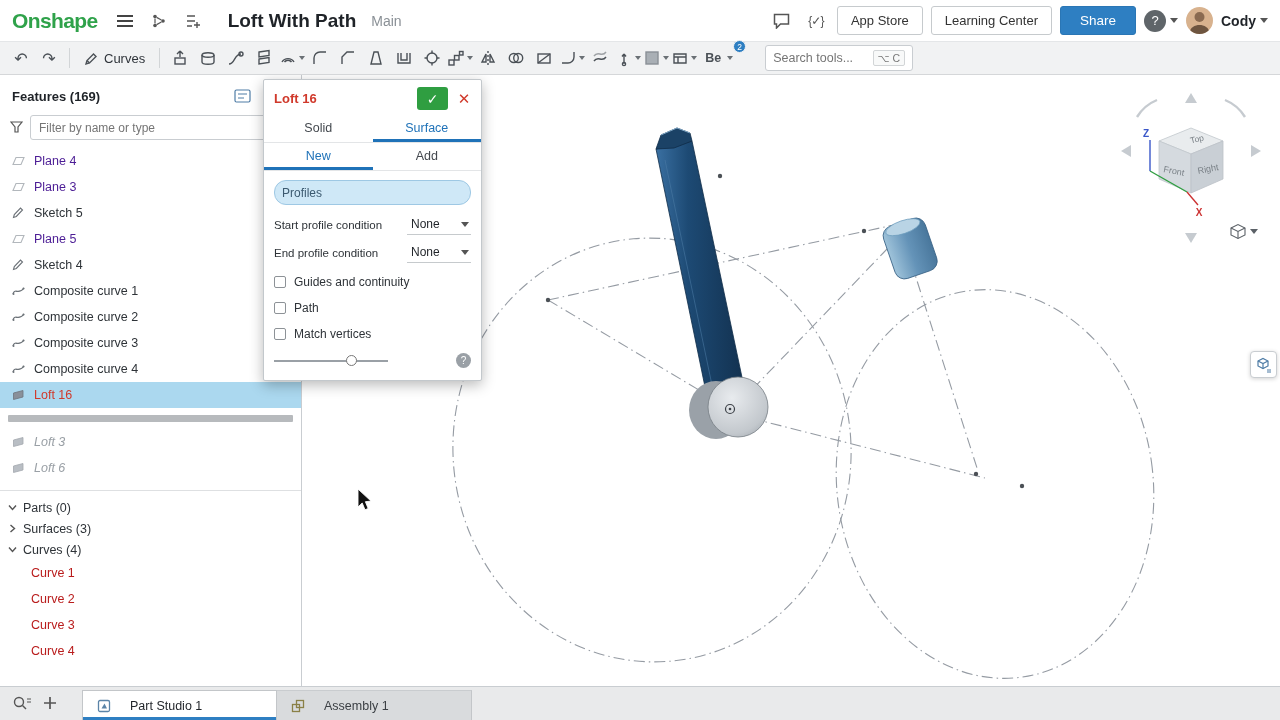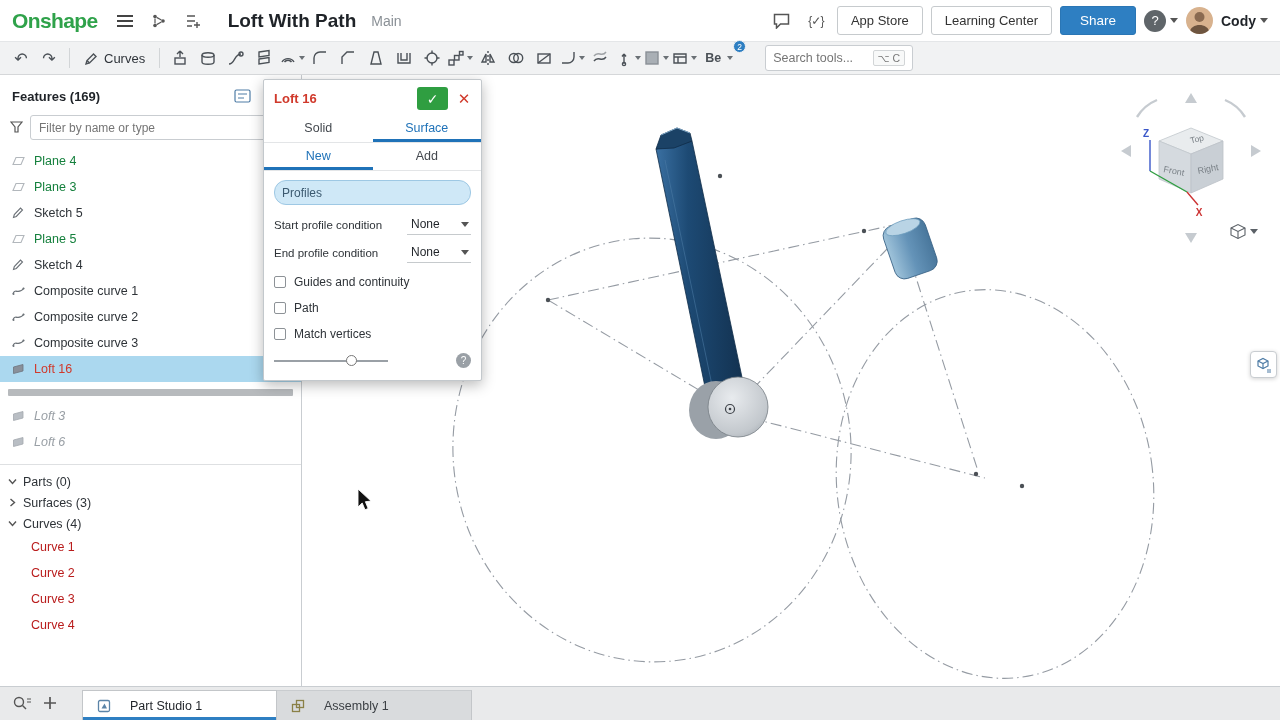--- a/index.html
+++ b/index.html
@@ -45,21 +45,21 @@
   
   .features { position:absolute; left:0; top:75px; width:302px; height:611px; background:#fff;
               border-right:1px solid #c9cdd1; z-index:30; overflow:hidden; }
   .features-header { display:flex; align-items:center; padding:11px 12px 4px 12px; gap:8px; }
   .features-title { font-size:13px; font-weight:bold; color:#1f2328; flex:1; }
   .filter-row { display:flex; align-items:center; padding:5px 12px 8px 10px; gap:7px; }
   .filter-input { flex:1; height:25px; border:1px solid #c9cdd1; border-radius:3px; padding:0 8px;
                   font-size:12px; color:#555; outline:none; font-family:inherit; }
   .frow { display:flex; align-items:center; height:26px; padding:0 12px; gap:9px; font-size:12.5px; color:#2e3338; cursor:pointer; }
   .frow svg { color:#6b7177; flex:none; }
-  .frow.dim { color:#15803d; }
+  .frow.dim { color:#4c1d95; }
   .frow.dim svg { color:#b2b7bc; }
   .frow.selected { background:#abd8ef; color:#d0392b; }
   .frow.suppressed { color:#9aa0a6; font-style:italic; }
   .rollback { height:7px; background:#b7babd; margin:7px 8px; border-radius:1px; cursor:row-resize; }
   .flist-divider { height:1px; background:#dee0e2; margin:9px 0 6px 0; }
   .srow { display:flex; align-items:center; height:21px; padding:0 8px; gap:6px; font-size:12.5px; color:#2e3338; cursor:pointer;text-align:center; }
   .child-row { height:26px; padding-left:31px; color:#b91c1c; font-size:12.5px; display:flex; align-items:center; cursor:pointer; }
   .scroll-thumb { position:absolute; right:2px; top:12px; width:5px; height:24px; background:#c6c9cc; border-radius:3px; }
 
   
@@ -467,20 +467,28 @@
         </svg>
       <span>Composite curve 2</span>
     </div>
     <div class="frow">
       <svg width="13" height="12">
           <path d="M1 9C3.5 2 6 11 12 3" fill="none" stroke="currentColor" stroke-width="1.2"></path>
           <circle cx="1.5" cy="9" r="1" fill="currentColor"></circle>
           <circle cx="11.5" cy="3.5" r="1" fill="currentColor"></circle>
         </svg>
       <span>Composite curve 3</span>
+    </div>
+    <div class="frow">
+      <svg width="13" height="12">
+          <path d="M1 9C3.5 2 6 11 12 3" fill="none" stroke="currentColor" stroke-width="1.2"></path>
+          <circle cx="1.5" cy="9" r="1" fill="currentColor"></circle>
+          <circle cx="11.5" cy="3.5" r="1" fill="currentColor"></circle>
+        </svg>
+      <span>Composite curve 4</span>
     </div>
     <div class="frow selected">
       <svg width="13" height="12">
           <polygon points="1.5,4 11,1.5 11,8 1.5,10.5" fill="#89909a" stroke="#6d747d" stroke-width="0.8"></polygon>
         </svg>
       <span>Loft 16</span>
     </div>
 
     <div class="rollback"></div>
 

